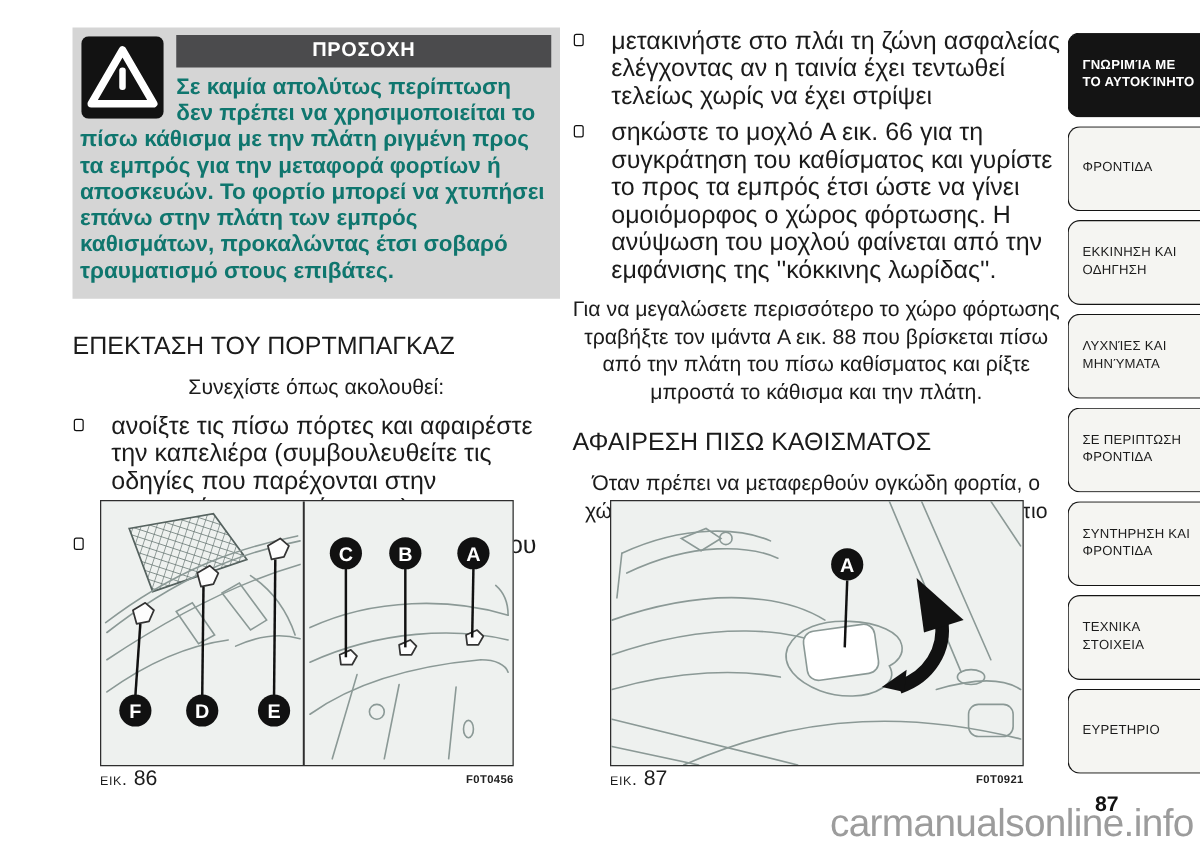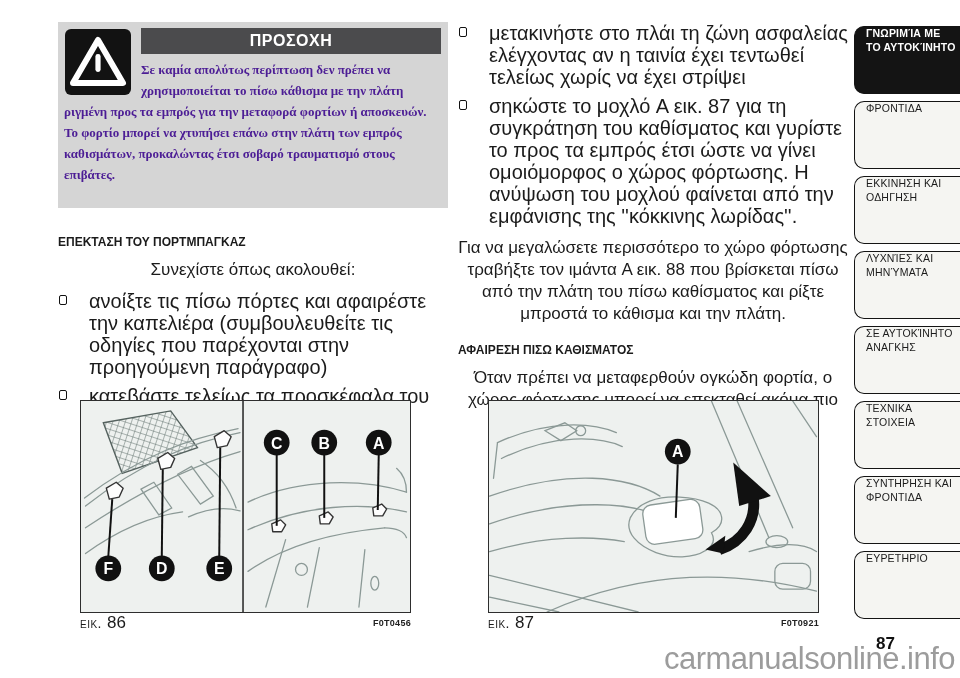--- a/index.html
+++ b/index.html
@@ -11,24 +11,24 @@
   .col-left  { position:absolute; left:58px;  top:22px; width:390px; }
   .col-right { position:absolute; left:458px; top:16px; width:390px; }
 
   
   .warning-box { background:#d5d5d5; padding:6px 7px 12px 6px; min-height:186px; overflow:hidden; }
   .warning-icon { float:left; width:66px; height:66px; margin:1px 10px 4px 1px; }
   .warning-icon svg { display:block; width:100%; height:100%; }
   .warning-title { background:#4b4b4d; color:#fff; font-weight:bold; font-size:16px;
                    text-align:center; height:26px; line-height:26px; letter-spacing:.5px;
                    margin-bottom:5px; overflow:hidden; }
-  .warning-body { font-weight:bold; font-size:13px; line-height:21px; color:#4c1d95;font-family:Liberation Serif, serif; }
-
-  
-  .section-title { font-size:12px; font-weight:bold; margin:27px 0 0 0; }
+  .warning-body { font-weight:bold; font-size:18px; line-height:21px; color:#0f766e; }
+
+  
+  .section-title { font-size:20px; font-weight:normal; margin:27px 0 0 0; }
   .col-right .section-title { margin-top:18px; }
   .para { font-size:17px; line-height:22px; margin-top:10px;text-align:center; }
   .bullets { list-style:none; margin-top:9px; }
   .bullets li { display:flex; font-size:20px; line-height:22px; margin-bottom:7px;gap:12px; }
   .bullet-sq { flex:0 0 auto; width:8px; height:10px; border:1.7px solid #111; border-radius:2px;
                margin:5px 10px 0 1px; }
 
   
   .figure { position:absolute; width:331px; }
   .fig-86 { left:80px;  top:400px; }
@@ -38,21 +38,21 @@
   .figcap { display:flex; justify-content:space-between; align-items:center; margin-top:0; }
   .figprefix { font-variant:small-caps; font-size:14px; letter-spacing:.5px; }
   .fignum { font-size:17px; margin-left:5px; }
   .figcode { font-size:9px; font-weight:bold; color:#222; letter-spacing:.3px; }
 
   
   .sidebar { position:absolute; right:0; top:26px; width:106px; display:flex;
              flex-direction:column; gap:7px; }
   .tab { height:68px; border:1.6px solid #141414; border-right:none;
          border-radius:10px 0 0 10px; background:#f5f5f2;
-         display:flex; align-items:flex-start; padding:0 4px 0 11px;
+         display:flex; align-items:center; padding:0 4px 0 11px;
          font-size:10.5px; line-height:1.3; letter-spacing:.2px; cursor:pointer; }
   .tab.active { background:#141414; border-color:#141414; color:#fff; font-weight:bold; }
 
   .page-number { position:absolute; top:634px; left:876px; font-size:17px; font-weight:bold; color:#111; }
   .watermark { position:absolute; right:5px; bottom:1px; font-size:31px; color:#9c9c9c;
                letter-spacing:-0.5px; white-space:nowrap; }
 
   .line-art { stroke:#8b9996; stroke-width:1.3; fill:none; stroke-linecap:round; }
   .leader   { stroke:#111; stroke-width:2; fill:none; }
   .badge-circle { fill:#111; }
@@ -95,21 +95,21 @@
   </section>
 
   <section class="col-right">
     <ul class="bullets" style="margin-top:6px;">
       <li>
         <span class="bullet-sq"></span>
         <span>μετακινήστε στο πλάι τη ζώνη ασφαλείας ελέγχοντας αν η ταινία έχει τεντωθεί τελείως χωρίς να έχει στρίψει</span>
       </li>
       <li>
         <span class="bullet-sq"></span>
-        <span>σηκώστε το μοχλό A εικ. 87 για τη συγκράτηση του καθίσματος και γυρίστε το προς τα εμπρός έτσι ώστε να γίνει ομοιόμορφος ο χώρος φόρτωσης. Η ανύψωση του μοχλού φαίνεται από την εμφάνισης της ''κόκκινης λωρίδας''.</span>
+        <span>σηκώστε το μοχλό A εικ. 66 για τη συγκράτηση του καθίσματος και γυρίστε το προς τα εμπρός έτσι ώστε να γίνει ομοιόμορφος ο χώρος φόρτωσης. Η ανύψωση του μοχλού φαίνεται από την εμφάνισης της ''κόκκινης λωρίδας''.</span>
       </li>
     </ul>
 
     <p class="para">Για να μεγαλώσετε περισσότερο το χώρο φόρτωσης τραβήξτε τον ιμάντα A εικ. 88 που βρίσκεται πίσω από την πλάτη του πίσω καθίσματος και ρίξτε μπροστά το κάθισμα και την πλάτη.</p>
 
     <h2 class="section-title">ΑΦΑΙΡΕΣΗ ΠΙΣΩ ΚΑΘΙΣΜΑΤΟΣ</h2>
     <p class="para">Όταν πρέπει να μεταφερθούν ογκώδη φορτία, ο χώρος φόρτωσης μπορεί να επεκταθεί ακόμα πιο πολύ αφαιρώντας το πίσω κάθισμα.</p>
   </section>
 
   <figure class="figure fig-86">
@@ -241,27 +241,27 @@
     <div class="tab">
       <span>ΦΡΟΝΤΙΔΑ</span>
     </div>
     <div class="tab">
       <span>ΕΚΚΙΝΗΣΗ ΚΑΙ ΟΔΗΓΗΣΗ</span>
     </div>
     <div class="tab">
       <span>ΛΥΧΝΊΕΣ ΚΑΙ ΜΗΝΎΜΑΤΑ</span>
     </div>
     <div class="tab">
-      <span>ΣΕ ΑΥΤΟΚΊΝΗΤΟ ΑΝΑΓΚΗΣ</span>
+      <span>ΣΕ ΠΕΡΙΠΤΩΣΗ ΦΡΟΝΤΙΔΑ</span>
+    </div>
+    <div class="tab">
+      <span>ΣΥΝΤΗΡΗΣΗ ΚΑΙ ΦΡΟΝΤΙΔΑ</span>
     </div>
     <div class="tab">
       <span>ΤΕΧΝΙΚΑ ΣΤΟΙΧΕΙΑ</span>
-    </div>
-    <div class="tab">
-      <span>ΣΥΝΤΗΡΗΣΗ ΚΑΙ ΦΡΟΝΤΙΔΑ</span>
     </div>
     <div class="tab">
       <span>ΕΥΡΕΤΗΡΙΟ</span>
     </div>
   </aside>
 
   <div class="page-number">87</div>
   <div class="watermark">carmanualsonline.info</div>
 
 </div>

